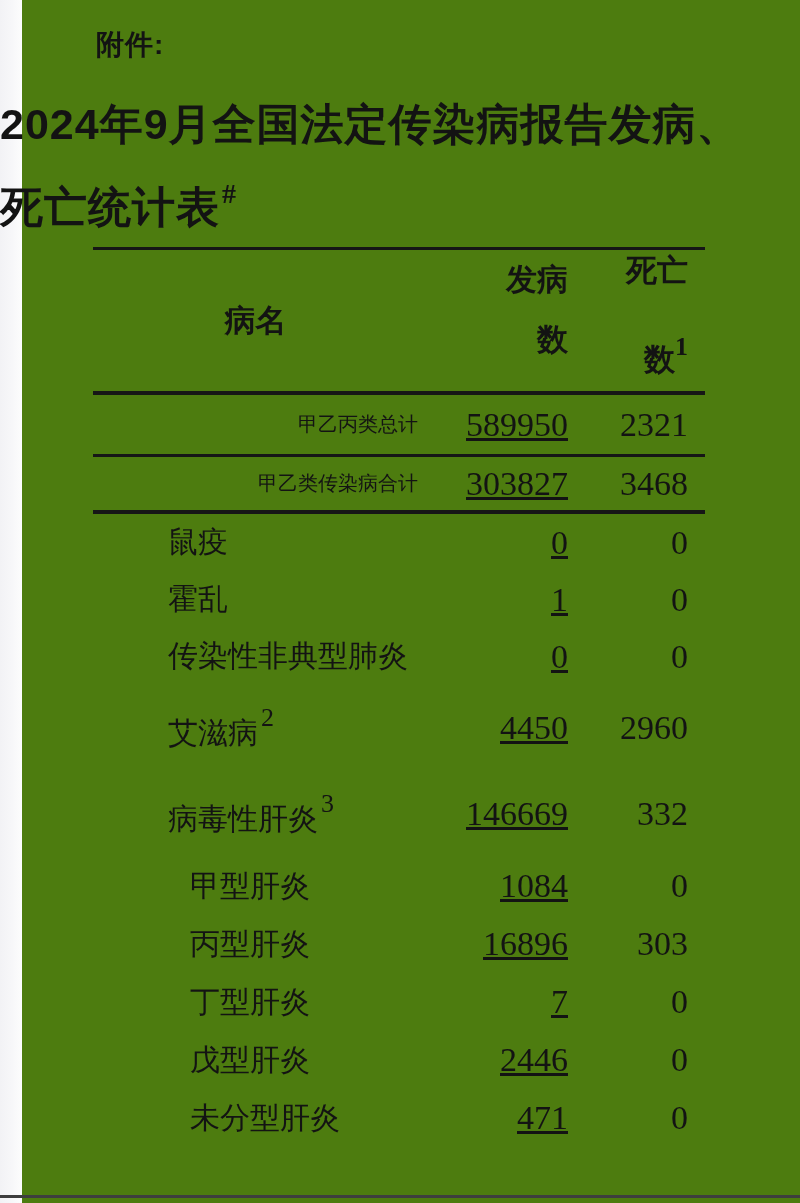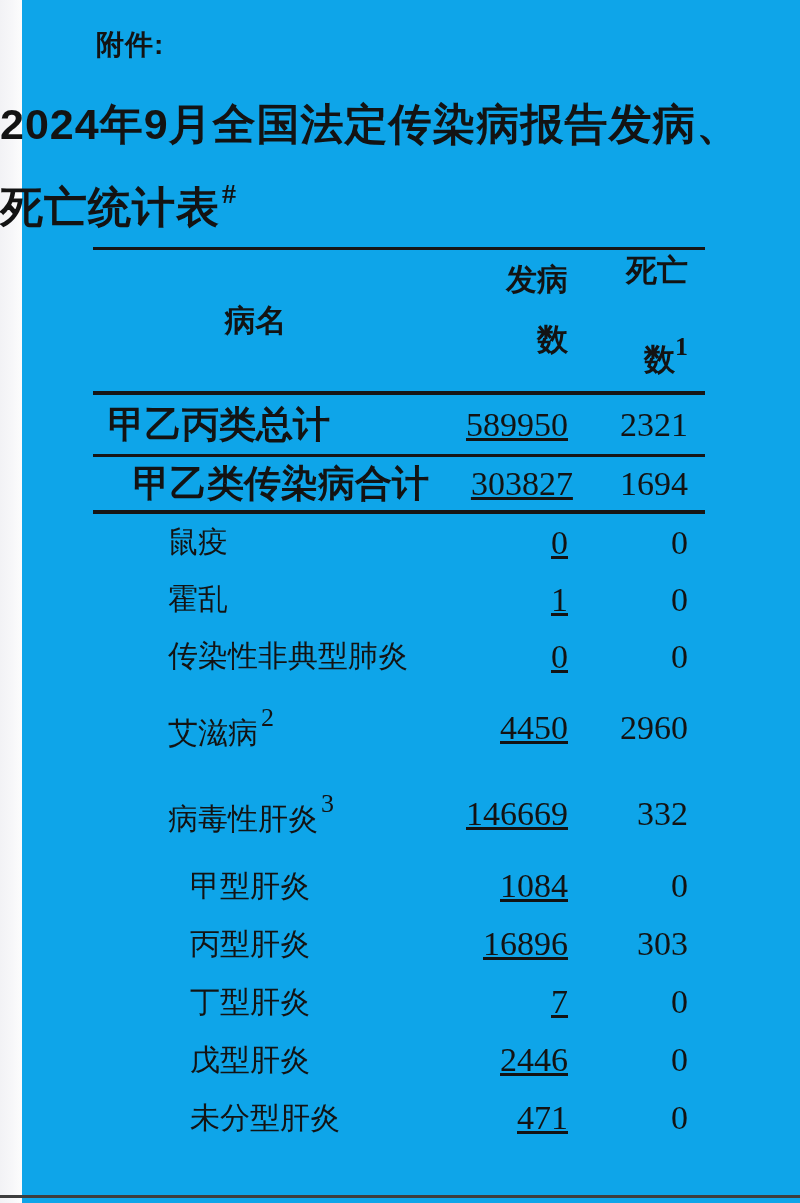--- a/index.html
+++ b/index.html
@@ -1,18 +1,18 @@
 <!DOCTYPE html>
 <html><head>
 <meta charset="utf-8">
 <style>
   html,body{margin:0;padding:0;background:#e9e9ec;}
   .page{
     position:relative;width:800px;height:1203px;margin:0 auto;
-    background:#0ea5e9;color:#131313;overflow:hidden;
+    background:#4d7c0f;color:#131313;overflow:hidden;
     font-family:"Liberation Sans",sans-serif;
   }
   .left-strip{
     position:absolute;left:0;top:0;width:22px;height:100%;
     background:linear-gradient(90deg,#f2f2f5 0%,#f7f7f9 55%,#fdfdfd 100%);
   }
   .attach{
     position:absolute;left:96px;top:26px;
     font-size:28px;font-weight:700;letter-spacing:1px;
   }
@@ -33,21 +33,21 @@
   .th-col{display:flex;flex-direction:column;justify-content:flex-start;text-align:right;}
   .th-c2{width:150px;}
   .th-c3{width:137px;padding-right:17px;box-sizing:border-box;}
   .th-col .ln{line-height:60px;}
   .th-c3 .ln1{position:relative;top:-9px;}
   .th-c3 .ln2{position:relative;top:7px;}
   .hsup{font-size:26px;vertical-align:15px;font-family:"Liberation Serif",serif;}
   
   .trow{display:flex;align-items:center;font-size:30px;}
   .trow .name{flex:1;white-space:nowrap;}
-  .trow.b .name{font-weight:700;font-size:37px;}
+  .trow.b .name{font-weight:400;font-size:20px;text-align:right;}
   .ind0 .name{padding-left:15px;}
   .ind1 .name{padding-left:40px;}
   .ind2 .name{padding-left:75px;}
   .ind3 .name{padding-left:97px;}
   .h59{height:59px;} .h53{height:53px;} .h57{height:57px;}
   .h86{height:86px;} .h58{height:58px;}
   .num{font-family:"Liberation Serif",serif;font-size:34px;text-align:right;}
   .numc2{width:150px;text-decoration:underline;}
   .numc3{width:137px;padding-right:17px;box-sizing:border-box;}
   .rsup{font-size:26px;vertical-align:17px;margin-left:3px;
@@ -88,21 +88,21 @@
       <div class="name">甲乙丙类总计</div>
       <div class="num numc2">589950</div>
       <div class="num numc3">2321</div>
     </div>
 
     <div class="rule"></div>
 
     <div class="trow b ind1 h53">
       <div class="name">甲乙类传染病合计</div>
       <div class="num numc2">303827</div>
-      <div class="num numc3">1694</div>
+      <div class="num numc3">3468</div>
     </div>
 
     <div class="rule t4"></div>
 
     <div class="trow ind2 h57">
       <div class="name">鼠疫</div>
       <div class="num numc2">0</div>
       <div class="num numc3">0</div>
     </div>
 

